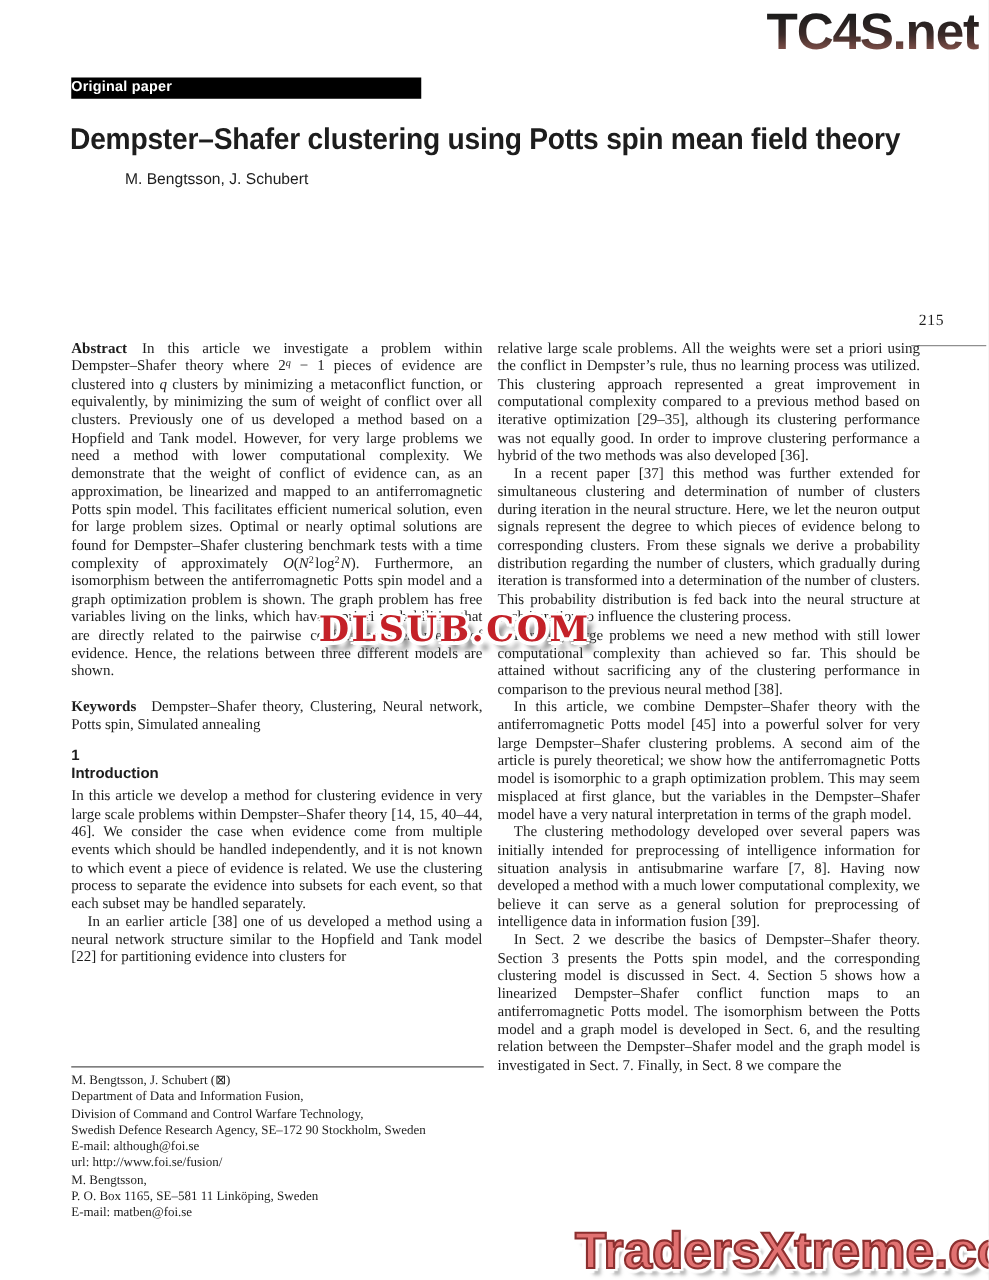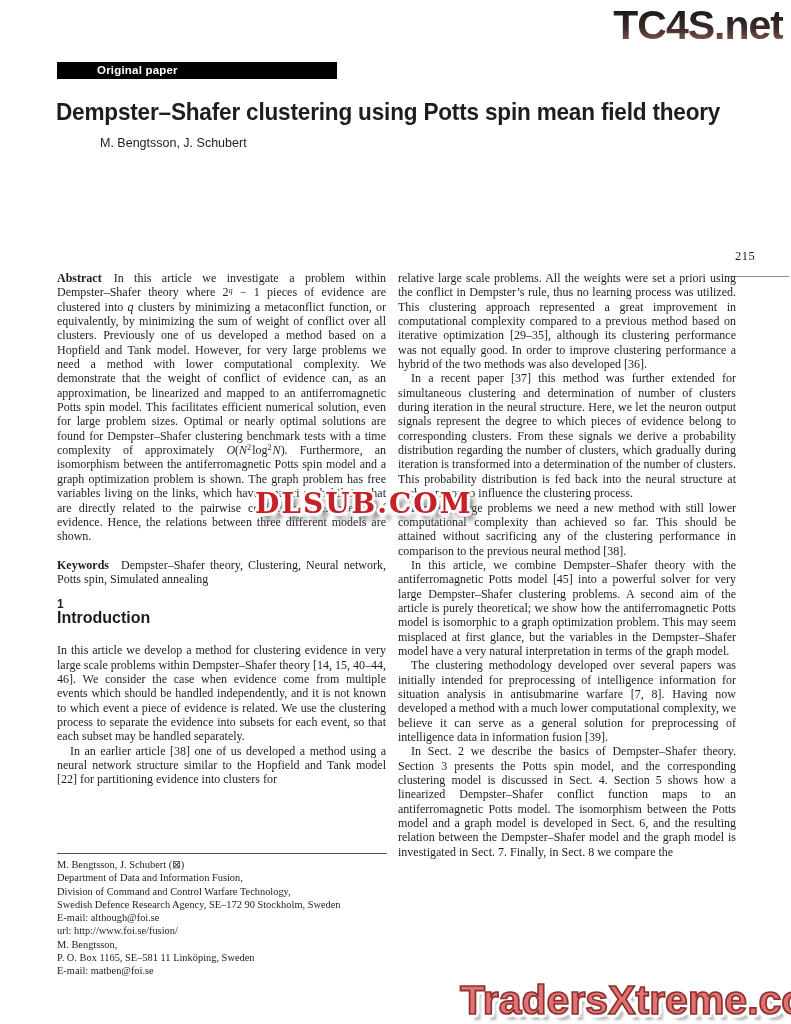--- a/index.html
+++ b/index.html
@@ -30,40 +30,40 @@
     -webkit-text-stroke:1.7px var(--wm-bottom-outline,#8b2f2f);
     text-shadow:
       -4px 0 1px #fff,4px 0 1px #fff,0 -4px 1px #fff,0 4px 1px #fff,
       -3px -3px 1px #fff,3px -3px 1px #fff,-3px 3px 1px #fff,3px 3px 1px #fff,
       5px 6px 3px rgba(120,120,120,0.55);
   }
   
   .category-bar{
     position:absolute;left:57px;top:62px;width:280px;height:17px;background:#000;
     color:#fff;font-family:"Liberation Sans",sans-serif;font-weight:bold;font-size:11.5px;
-    line-height:17px;padding-left:40px;box-sizing:border-box;letter-spacing:0.2px;
+    line-height:17px;box-sizing:border-box;letter-spacing:0.2px;
   }
   .journal-line{position:absolute;left:388px;top:64px;font-size:11.5px;letter-spacing:0.4px;}
   .paper-title{
     position:absolute;left:56px;top:98px;white-space:nowrap;
     font-family:"Liberation Sans",sans-serif;font-weight:bold;font-size:24px;letter-spacing:-0.2px;
     transform:scaleX(0.94);transform-origin:left top;
   }
   .authors{position:absolute;left:100px;top:136px;font-family:"Liberation Sans",sans-serif;font-weight:normal;font-size:12.5px;}
   .page-number{position:absolute;left:735px;top:249px;font-size:12.5px;letter-spacing:0.5px;}
   .page-number-rule{position:absolute;left:729px;top:276px;width:60px;height:1px;background:#8f8f8f;}
   
   .col-left{position:absolute;left:57px;top:271px;width:329px;height:584px;overflow:hidden;}
   .col-right{position:absolute;left:398px;top:271px;width:338px;height:745px;overflow:hidden;}
   .body-text p{margin:0;font-size:12px;line-height:14.35px;text-align:justify;}
   .body-text p.indent{text-indent:13px;}
   p.abstract{margin-bottom:14px;}
   p.keywords{margin-bottom:12px;}
   .sec-num{font-family:"Liberation Sans",sans-serif;font-weight:bold;font-size:12px;line-height:13px;}
-  .sec-head{font-family:"Liberation Sans",sans-serif;font-weight:bold;font-size:16px;line-height:14px;margin-bottom:18px;}
+  .sec-head{font-family:"Liberation Sans",sans-serif;font-weight:bold;font-size:12px;line-height:14px;margin-bottom:4px;}
   sup{font-size:68%;line-height:0;position:relative;top:-0.45em;vertical-align:baseline;}
   
   .footnote{position:absolute;left:57px;top:853px;width:330px;font-size:10.4px;line-height:13.3px;}
   .footnote-rule{width:100%;height:1px;background:#555;margin-bottom:4px;}
   .present-label{margin-top:12px;font-style:italic;}
 </style>
 </head>
 <body>
 
 <div class="page">

